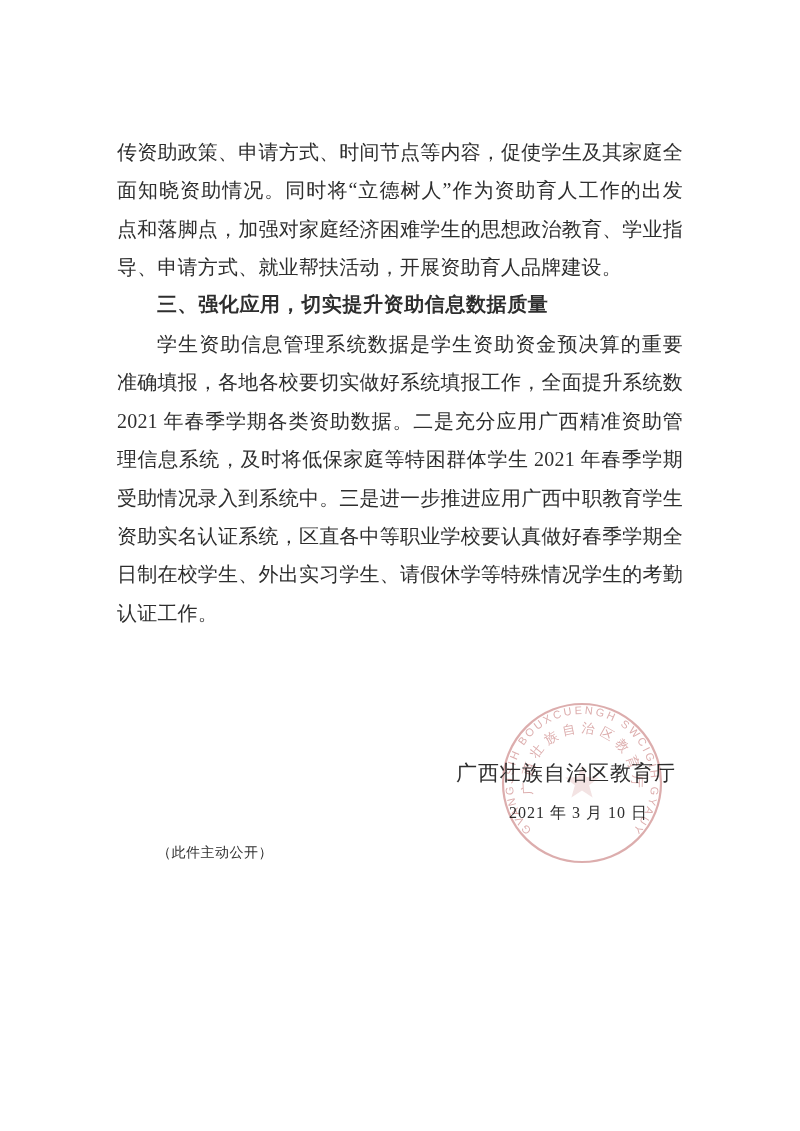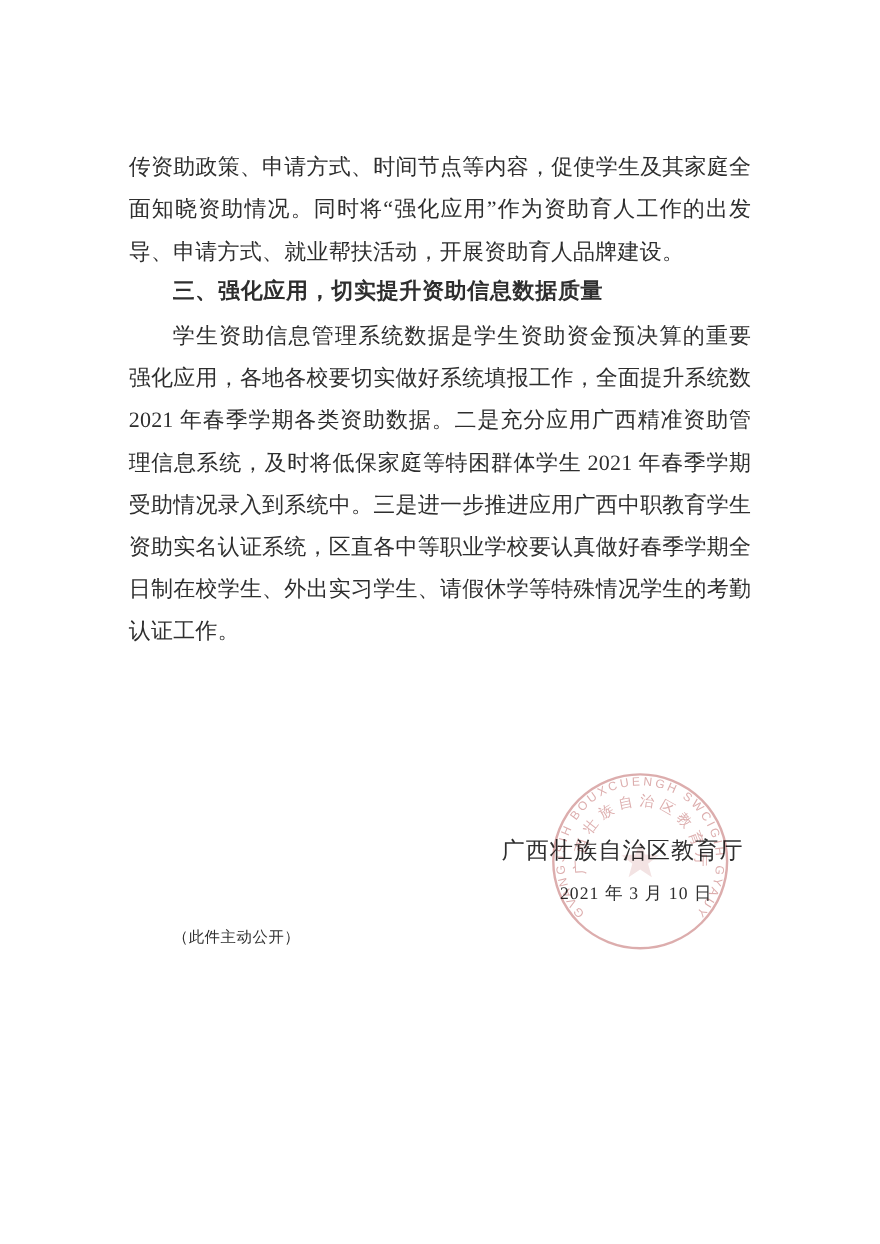--- a/index.html
+++ b/index.html
@@ -47,25 +47,26 @@
   .seal-cn{font-size:13px;letter-spacing:5px;font-family:"Liberation Serif","DejaVu Serif",serif;}
   .seal-star{opacity:0.35;}
 </style>
 </head>
 <body>
 
 <div class="page">
 
   <div class="body-text" id="body-lines">
       <div class="line">传资助政策、申请方式、时间节点等内容，促使学生及其家庭全</div>
-      <div class="line">面知晓资助情况。同时将“强化应用”作为资助育人工作的出发</div>
+      <div class="line">面知晓资助情况。同时将“立德树人”作为资助育人工作的出发</div>
+      <div class="line">点和落脚点，加强对家庭经济困难学生的思想政治教育、学业指</div>
       <div class="line end">导、申请方式、就业帮扶活动，开展资助育人品牌建设。</div>
       <div class="line heading indent end">三、强化应用，切实提升资助信息数据质量</div>
       <div class="line indent">学生资助信息管理系统数据是学生资助资金预决算的重要</div>
-      <div class="line">强化应用，各地各校要切实做好系统填报工作，全面提升系统数</div>
+      <div class="line">准确填报，各地各校要切实做好系统填报工作，全面提升系统数</div>
       <div class="line">2021 年春季学期各类资助数据。二是充分应用广西精准资助管</div>
       <div class="line">理信息系统，及时将低保家庭等特困群体学生 2021 年春季学期</div>
       <div class="line">受助情况录入到系统中。三是进一步推进应用广西中职教育学生</div>
       <div class="line">资助实名认证系统，区直各中等职业学校要认真做好春季学期全</div>
       <div class="line">日制在校学生、外出实习学生、请假休学等特殊情况学生的考勤</div>
       <div class="line end">认证工作。</div>
     </div>
 
   <div class="sig-org">广西壮族自治区教育厅</div>
 

